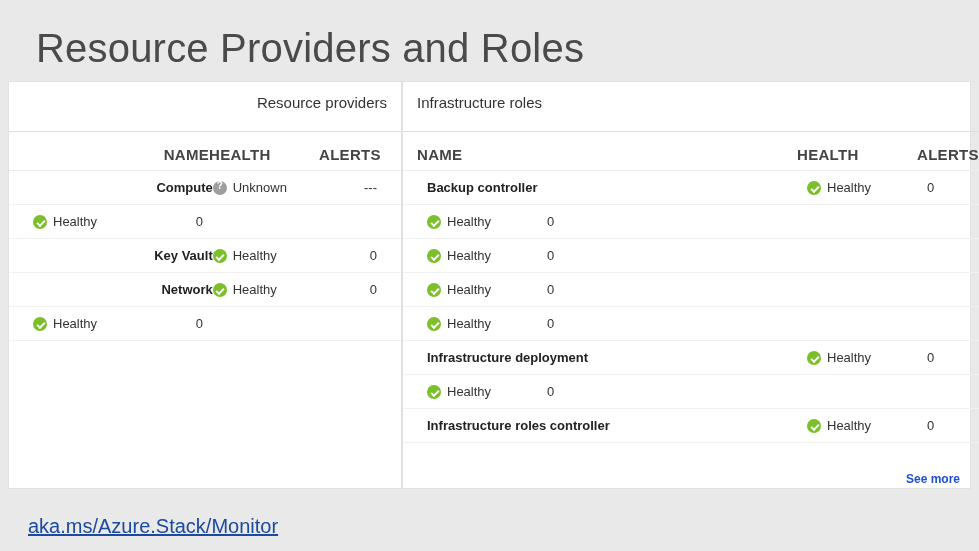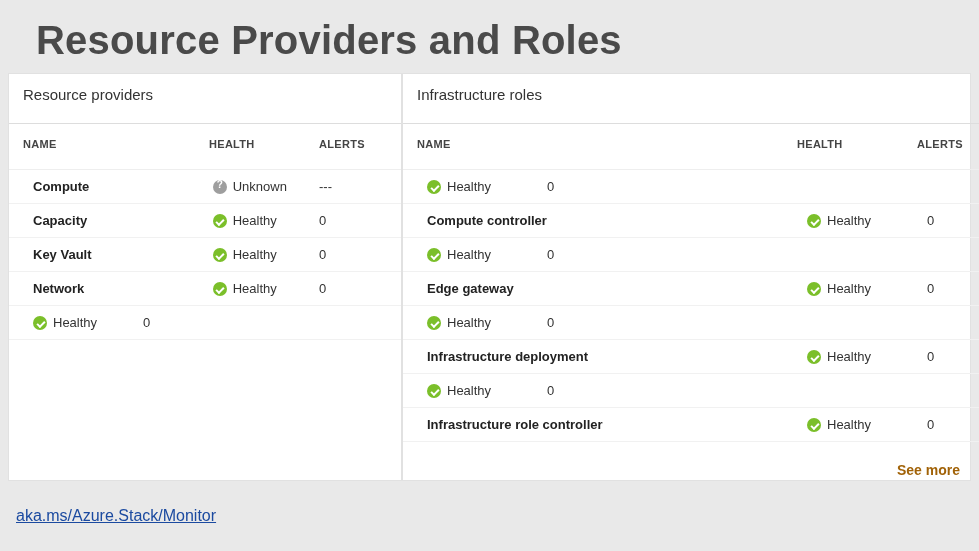--- a/index.html
+++ b/index.html
@@ -1,51 +1,51 @@
 <!DOCTYPE html>
 <html><head>
 <meta charset="utf-8">
 <style>
   * { box-sizing: border-box; margin: 0; padding: 0; }
   html, body { width: 979px; height: 551px; font-family: "Segoe UI", Arial, sans-serif; }
   body { background: #e9e9e9; }
   .title {
     font-size: 40px;
-    font-weight: 700;
+    font-weight: 400;
     color: #4a4a4a;
-    padding: 18px 0 10px 36px;
+    padding: 26px 0 10px 36px;
     letter-spacing: 0.2px;
   }
   .panel {
     background: #fff;
     margin: 0 8px 0 8px;
     border: 1px solid #e1e1e1;
     display: flex;
     height: 408px;
     position: relative;
   }
   .pane {
     display: flex;
     flex-direction: column;
   }
-  .pane.left { width: 394px; border-right: 2px solid #e1e1e1; }
+  .pane.left { width: 394px; border-right: 2px solid #e1e1e1; text-align: right; }
   .pane.right { flex: 1; }
   .pane-header {
     font-size: 15px;
     color: #333;
     padding: 12px 14px 20px 14px;
     border-bottom: 1px solid #ddd;
   }
   .col-headers {
     display: flex;
-    font-size: 11px;
+    font-size: 15px;
     font-weight: 700;
     color: #444;
     letter-spacing: 0.3px;
-    padding: 14px 14px 19px 14px;
+    padding: 14px 14px 7px 14px;
     border-bottom: 1px solid #eee;
   }
   .row {
     display: flex;
     align-items: center;
     font-size: 13px;
     color: #333;
     padding: 9px 24px;
     border-bottom: 1px solid #f1f1f1;
   }
@@ -81,29 +81,29 @@
     position: absolute;
     color: #fff;
     font-size: 10px;
     font-weight: 700;
     left: 4px; top: -1px;
   }
   .see-more {
     position: absolute;
     right: 10px;
     bottom: 2px;
-    font-size: 14px;
+    font-size: 12px;
     font-weight: 600;
-    color: #a16207;
+    color: #1d4ed8;
     cursor: pointer;
   }
   .footer-link {
     display: inline-block;
-    margin: 26px 0 0 16px;
-    font-size: 16px;
+    margin: 26px 0 0 28px;
+    font-size: 20px;
     color: #1b4aa0;
     text-decoration: underline;
   }
 </style>
 </head>
 <body>
 
 
 
 <div class="title">Resource Providers and Roles</div>
@@ -122,21 +122,20 @@
     <div>
         <div class="row">
           <div class="c-name">Compute</div>
           <div class="c-health">
             <span class="icon icon-unknown"></span>
             <span>Unknown</span>
           </div>
           <div class="c-alerts">---</div>
         </div>
         <div class="row">
-          <div class="c-name">Capacity</div>
           <div class="c-health">
             <span class="icon icon-check"></span>
             <span>Healthy</span>
           </div>
           <div class="c-alerts">0</div>
         </div>
         <div class="row">
           <div class="c-name">Key Vault</div>
           <div class="c-health">
             <span class="icon icon-check"></span>
@@ -166,43 +165,42 @@
     <div class="pane-header">Infrastructure roles</div>
     <div class="col-headers">
       <div class="c-name">NAME</div>
       <div class="c-health">
           <span>HEALTH</span>
         </div>
       <div class="c-alerts">ALERTS</div>
     </div>
     <div>
         <div class="row">
-          <div class="c-health">
-            <span class="icon icon-check"></span>
-            <span>Healthy</span>
-          </div>
-          <div class="c-alerts">0</div>
-        </div>
-        <div class="row">
-          <div class="c-name">Compute controller</div>
-          <div class="c-health">
-            <span class="icon icon-check"></span>
-            <span>Healthy</span>
-          </div>
-          <div class="c-alerts">0</div>
-        </div>
-        <div class="row">
-          <div class="c-health">
-            <span class="icon icon-check"></span>
-            <span>Healthy</span>
-          </div>
-          <div class="c-alerts">0</div>
-        </div>
-        <div class="row">
-          <div class="c-name">Edge gateway</div>
+          <div class="c-name">Backup controller</div>
+          <div class="c-health">
+            <span class="icon icon-check"></span>
+            <span>Healthy</span>
+          </div>
+          <div class="c-alerts">0</div>
+        </div>
+        <div class="row">
+          <div class="c-health">
+            <span class="icon icon-check"></span>
+            <span>Healthy</span>
+          </div>
+          <div class="c-alerts">0</div>
+        </div>
+        <div class="row">
+          <div class="c-health">
+            <span class="icon icon-check"></span>
+            <span>Healthy</span>
+          </div>
+          <div class="c-alerts">0</div>
+        </div>
+        <div class="row">
           <div class="c-health">
             <span class="icon icon-check"></span>
             <span>Healthy</span>
           </div>
           <div class="c-alerts">0</div>
         </div>
         <div class="row">
           <div class="c-health">
             <span class="icon icon-check"></span>
             <span>Healthy</span>
@@ -218,21 +216,21 @@
           <div class="c-alerts">0</div>
         </div>
         <div class="row">
           <div class="c-health">
             <span class="icon icon-check"></span>
             <span>Healthy</span>
           </div>
           <div class="c-alerts">0</div>
         </div>
         <div class="row">
-          <div class="c-name">Infrastructure role controller</div>
+          <div class="c-name">Infrastructure roles controller</div>
           <div class="c-health">
             <span class="icon icon-check"></span>
             <span>Healthy</span>
           </div>
           <div class="c-alerts">0</div>
         </div>
       </div>
   </div>
 
   <div class="see-more">See more</div>

